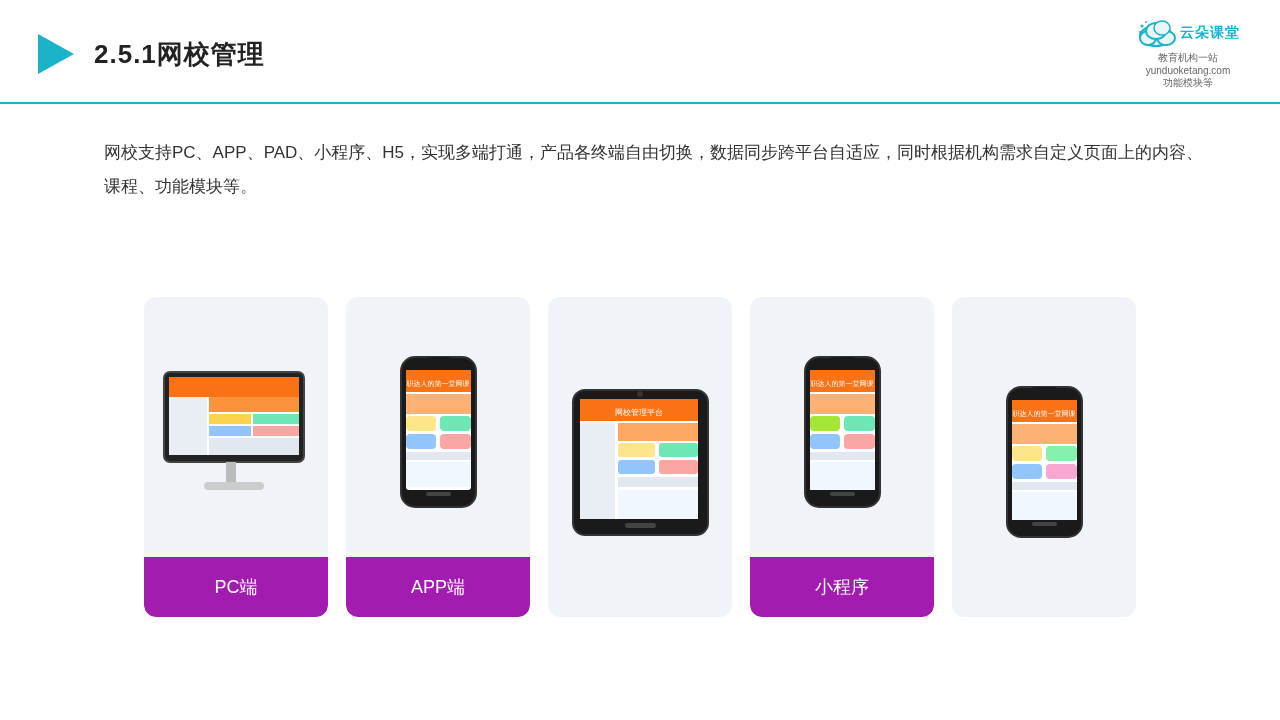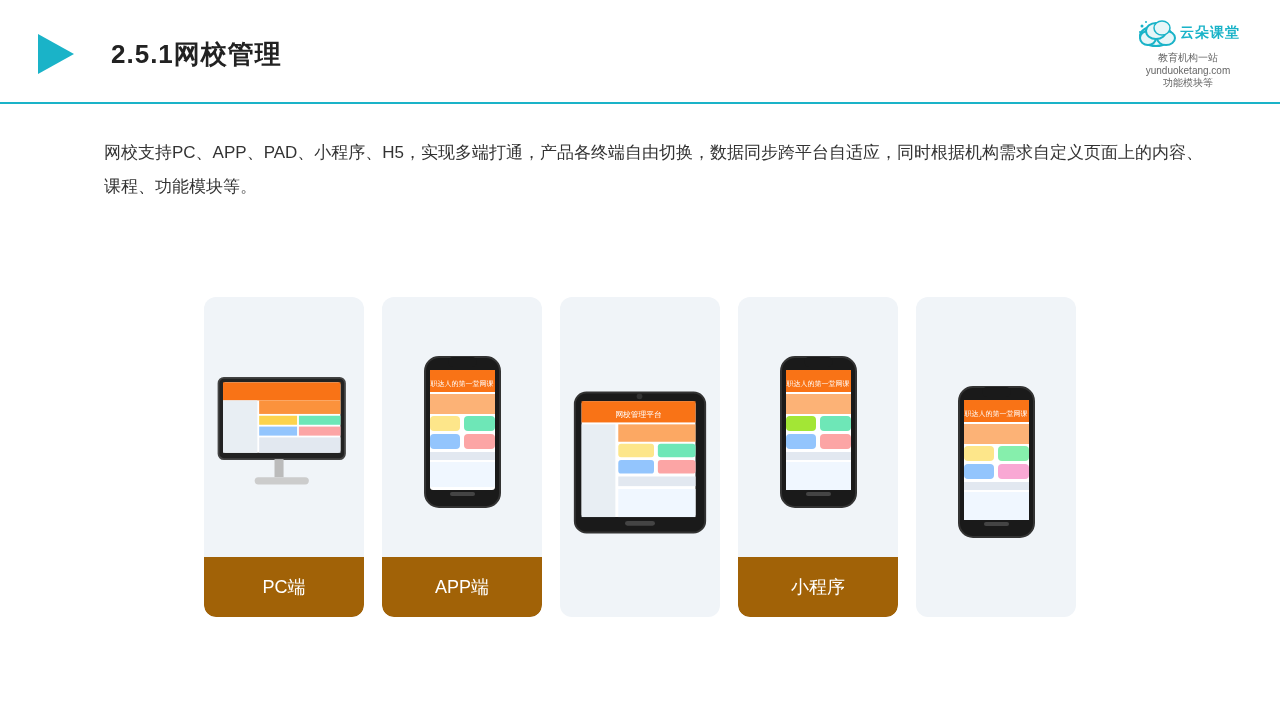--- a/index.html
+++ b/index.html
@@ -25,21 +25,21 @@
       display: flex;
       align-items: center;
       justify-content: space-between;
       padding: 18px 40px 12px 30px;
       border-bottom: 2px solid #1ab3c8;
     }
 
     .header-left {
       display: flex;
       align-items: center;
-      gap: 33px;
+      gap: 16px;
     }
 
     .logo-icon {
       width: 48px;
       height: 48px;
     }
 
     .page-title {
       font-size: 26px;
       font-weight: bold;
@@ -95,37 +95,37 @@
       padding: 10px 40px 30px 40px;
       gap: 18px;
     }
 
     .device-card {
       background: #f0f4f8;
       border-radius: 12px;
       display: flex;
       flex-direction: column;
       align-items: flex-end;
-      width: 160px;
+      width: 184px;
       height: 320px;
       overflow: hidden;
     }
 
     .card-image-area {
       flex: 1;
       display: flex;
       align-items: center;
       justify-content: center;
       width: 100%;
       padding: 20px 10px 10px 10px;
     }
 
     .card-label {
       width: 100%;
-      background: #a16207;
+      background: #a21caf;
       color: #fff;
       text-align: center;
       font-size: 18px;
       font-weight: 500;
       padding: 18px 0;
       border-radius: 0 0 12px 12px;
     }
   </style>
 </head>
 <body>

